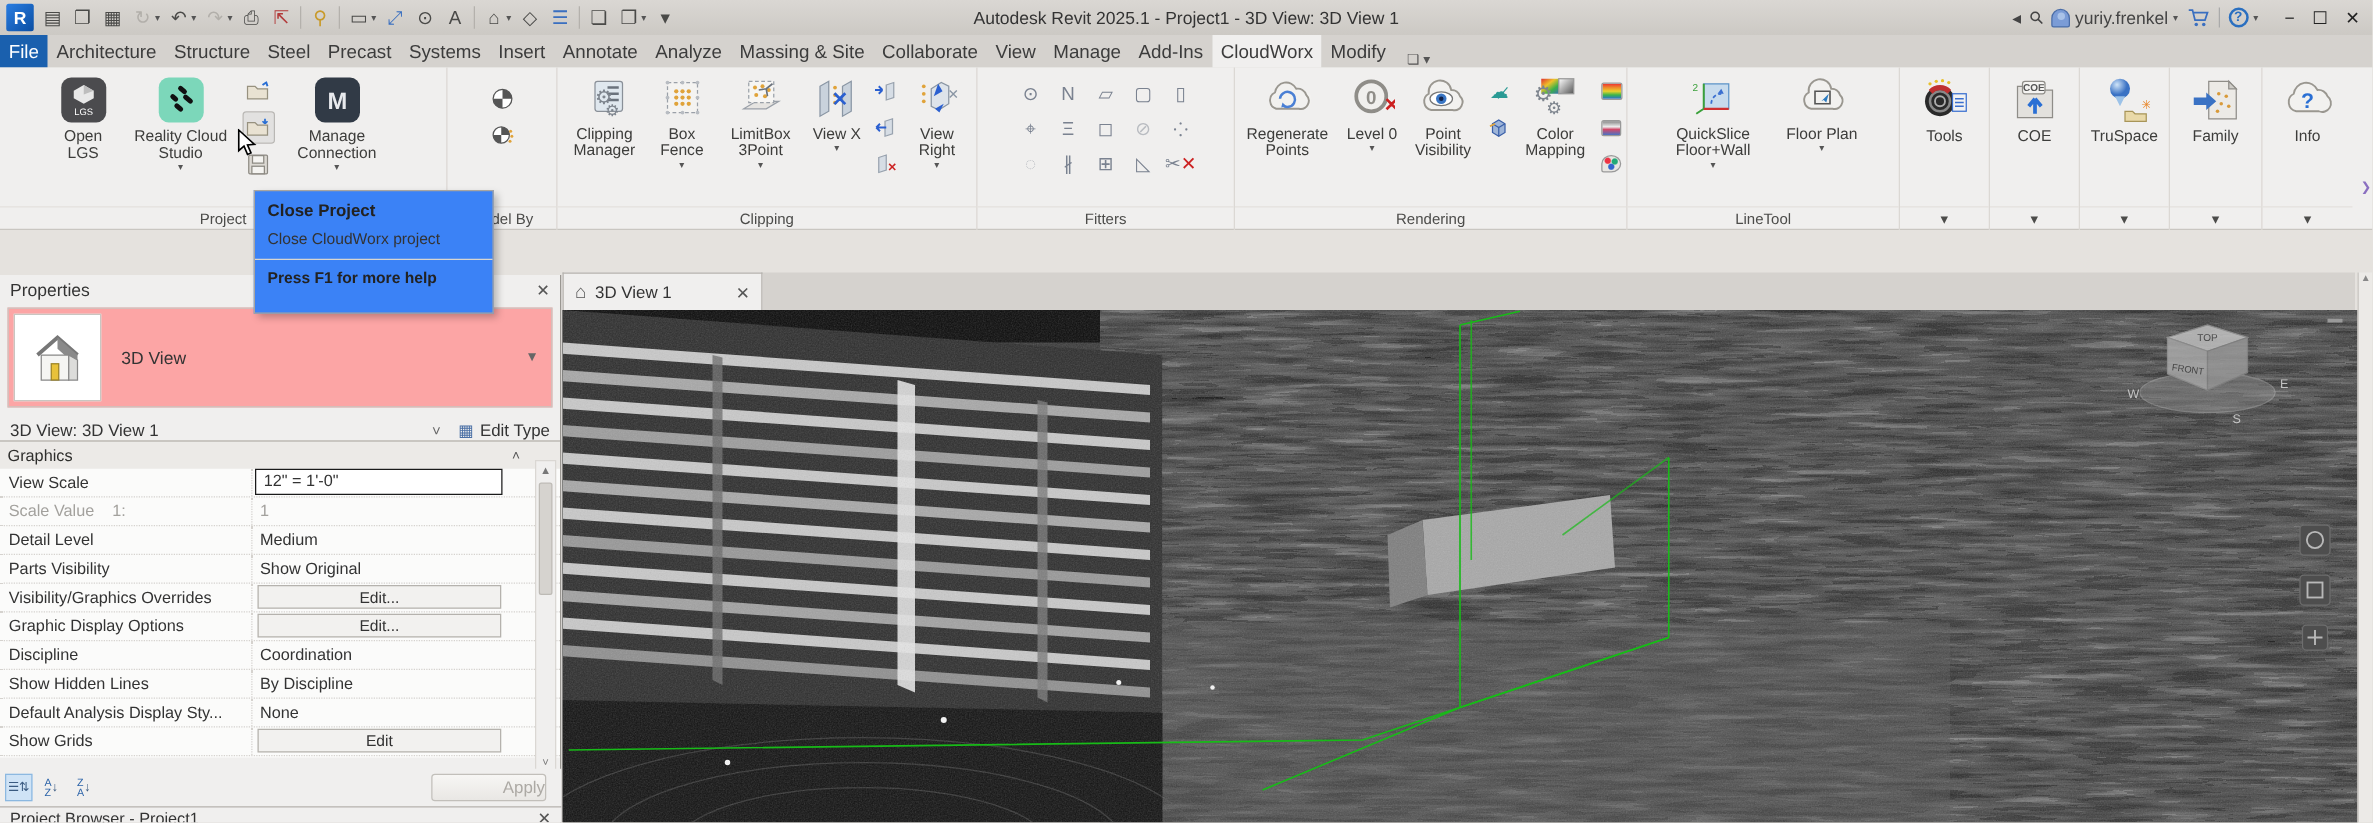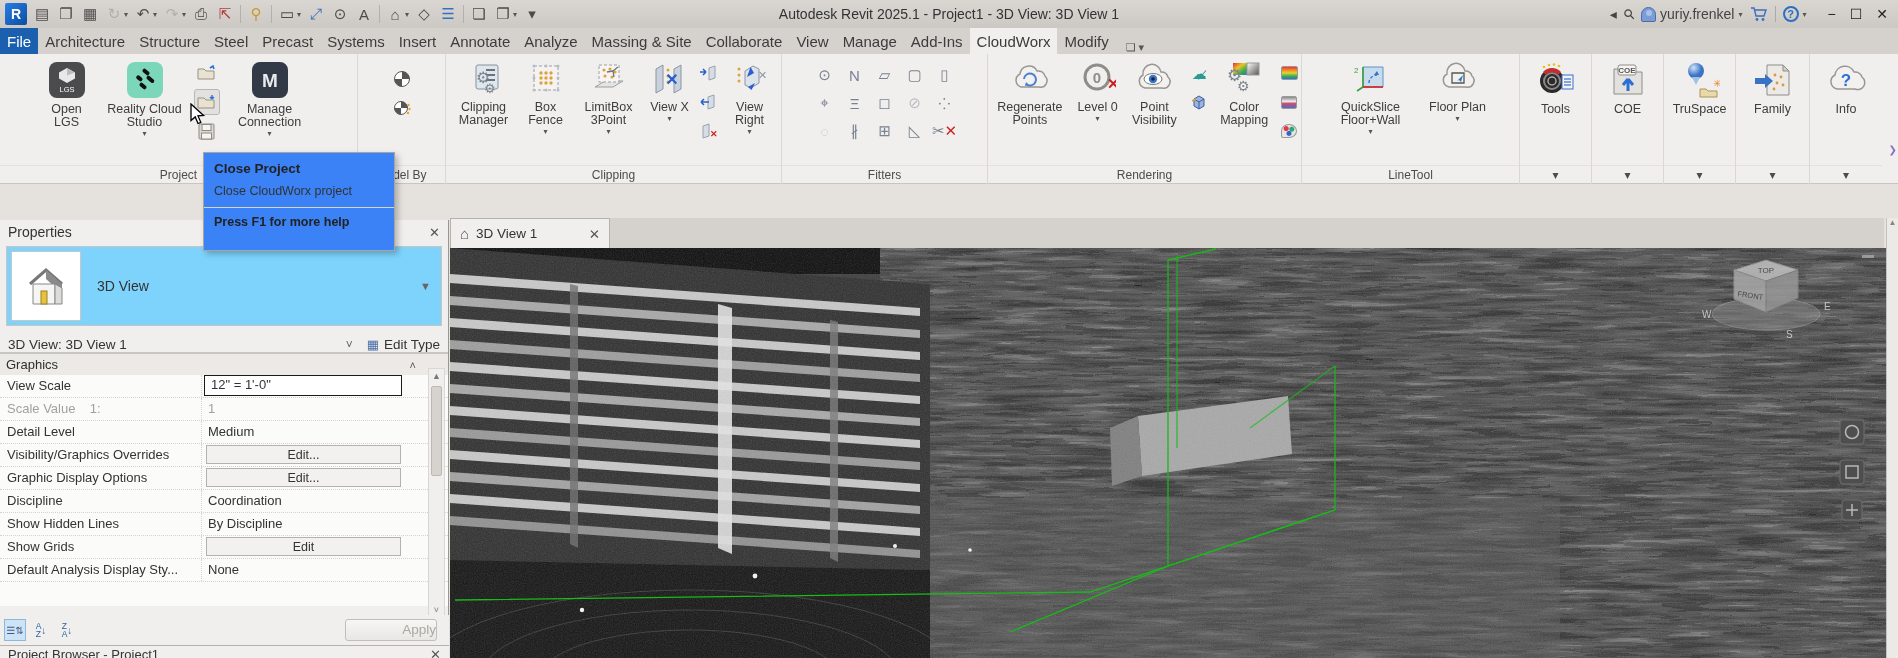--- a/index.html
+++ b/index.html
@@ -72,21 +72,21 @@
   
   .cursor { position:absolute; left:188px; top:103px; z-index:60; }
 
   
   .gapstrip { position:absolute; left:0; top:184px; width:1898px; height:34px; background:#e5e2de; }
 
   
   .props { position:absolute; left:0; top:220px; width:449px; height:438px; background:#f0efee; border-right:1px solid #9a9792; }
   .props-header { height:24px; display:flex; align-items:center; padding:0 8px; font-size:14px; color:#333; }
   .props-header .x { margin-left:auto; color:#555; font-size:13px; }
-  .type-sel { margin:2px 6px 0; height:80px; background:#7dd3fc; border:1px solid #c9c6c1; display:flex; align-items:center; }
+  .type-sel { margin:2px 6px 0; height:80px; background:#fca5a5; border:1px solid #c9c6c1; display:flex; align-items:center; }
   .type-thumb { width:70px; height:70px; margin-left:4px; background:#fff; border:1px solid #c9c6c1;
     display:flex; align-items:center; justify-content:center; }
   .type-name { font-size:14px; color:#333; margin-left:16px; }
   .type-dd { margin-left:auto; margin-right:10px; color:#666; font-size:11px; }
   .inst-row { height:28px; display:flex; align-items:flex-end; padding:0 8px; font-size:13.5px; color:#333; border-bottom:2px solid #c9c6c1; }
   .inst-dd { margin-left:auto; color:#666; font-size:12px; }
   .edit-type { display:flex; align-items:center; gap:5px; margin-left:14px; color:#333; }
   .et-icon { color:#4a6fa5; font-size:13px; }
   .ptable { position:relative; background:#fbfbfa; height:252px; overflow:hidden; }
   .pgroup { height:21px; background:#eceae7; display:flex; align-items:center; padding:0 6px; font-size:13px; color:#2e2e2c; }
@@ -721,49 +721,53 @@
             </div>
           </div>
           <div class="prow disabled" data-interactable="false">
             <div class="pl" data-interactable="false">Scale Value    1:</div>
             <div class="pv" data-interactable="false">1</div>
           </div>
           <div class="prow plain" data-interactable="false">
             <div class="pl" data-interactable="false">Detail Level</div>
             <div class="pv" data-interactable="true">Medium</div>
           </div>
+          <div class="prow plain" data-interactable="false">
+            <div class="pl" data-interactable="false">Parts Visibility</div>
+            <div class="pv" data-interactable="true">Show Original</div>
+          </div>
           <div class="prow button" data-interactable="false">
             <div class="pl" data-interactable="false">Visibility/Graphics Overrides</div>
             <div class="pv" data-interactable="true">
               <button class="pedit" data-interactable="true">Edit...</button>
             </div>
           </div>
           <div class="prow button" data-interactable="false">
             <div class="pl" data-interactable="false">Graphic Display Options</div>
             <div class="pv" data-interactable="true">
               <button class="pedit" data-interactable="true">Edit...</button>
             </div>
           </div>
           <div class="prow plain" data-interactable="false">
             <div class="pl" data-interactable="false">Discipline</div>
             <div class="pv" data-interactable="true">Coordination</div>
           </div>
           <div class="prow plain" data-interactable="false">
             <div class="pl" data-interactable="false">Show Hidden Lines</div>
             <div class="pv" data-interactable="true">By Discipline</div>
           </div>
+          <div class="prow plain" data-interactable="false">
+            <div class="pl" data-interactable="false">Default Analysis Display Sty...</div>
+            <div class="pv" data-interactable="true">None</div>
+          </div>
           <div class="prow button" data-interactable="false">
             <div class="pl" data-interactable="false">Show Grids</div>
             <div class="pv" data-interactable="true">
               <button class="pedit" data-interactable="true">Edit</button>
             </div>
-          </div>
-          <div class="prow plain" data-interactable="false">
-            <div class="pl" data-interactable="false">Default Analysis Display Sty...</div>
-            <div class="pv" data-interactable="true">None</div>
           </div>
         </div>
     </div>
     <div class="pscroll" data-interactable="true">
       <div class="up" data-interactable="true">▲</div>
       <div class="thumb" data-interactable="true"></div>
       <div class="dn" data-interactable="true">˅</div>
     </div>
     <div class="props-footer">
       <div class="sorticon sel" data-interactable="true">☰⇅</div>

